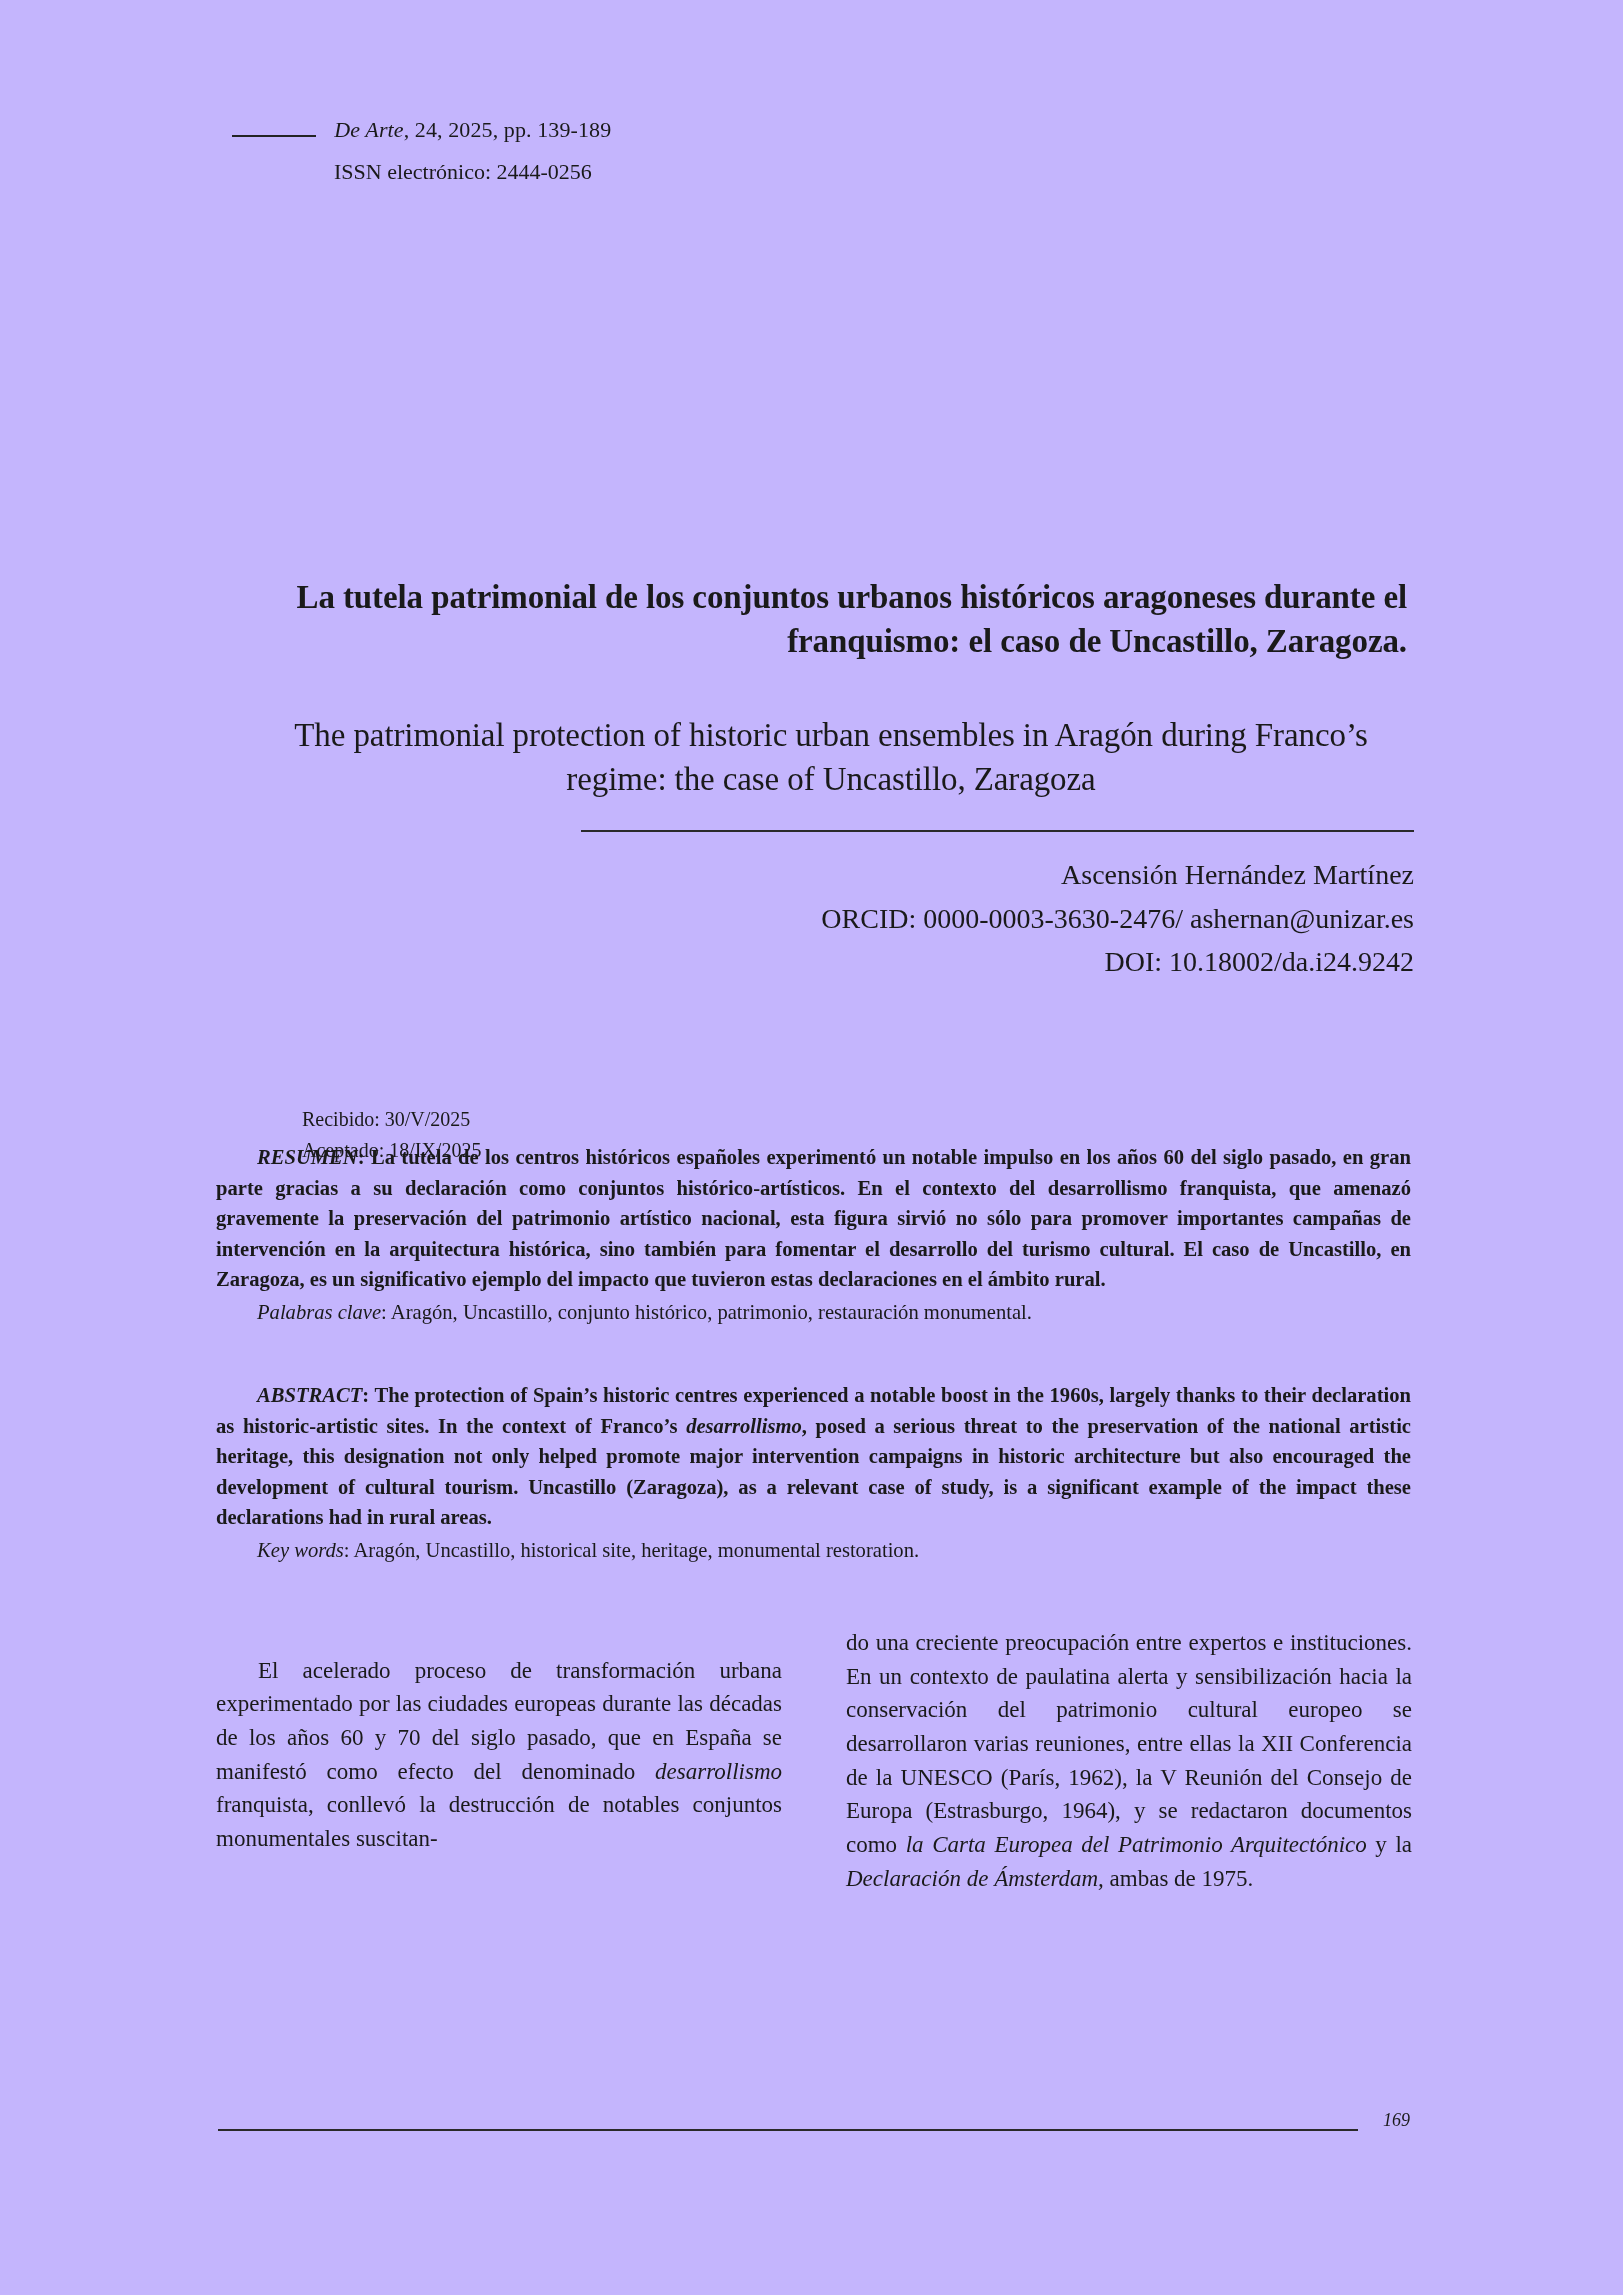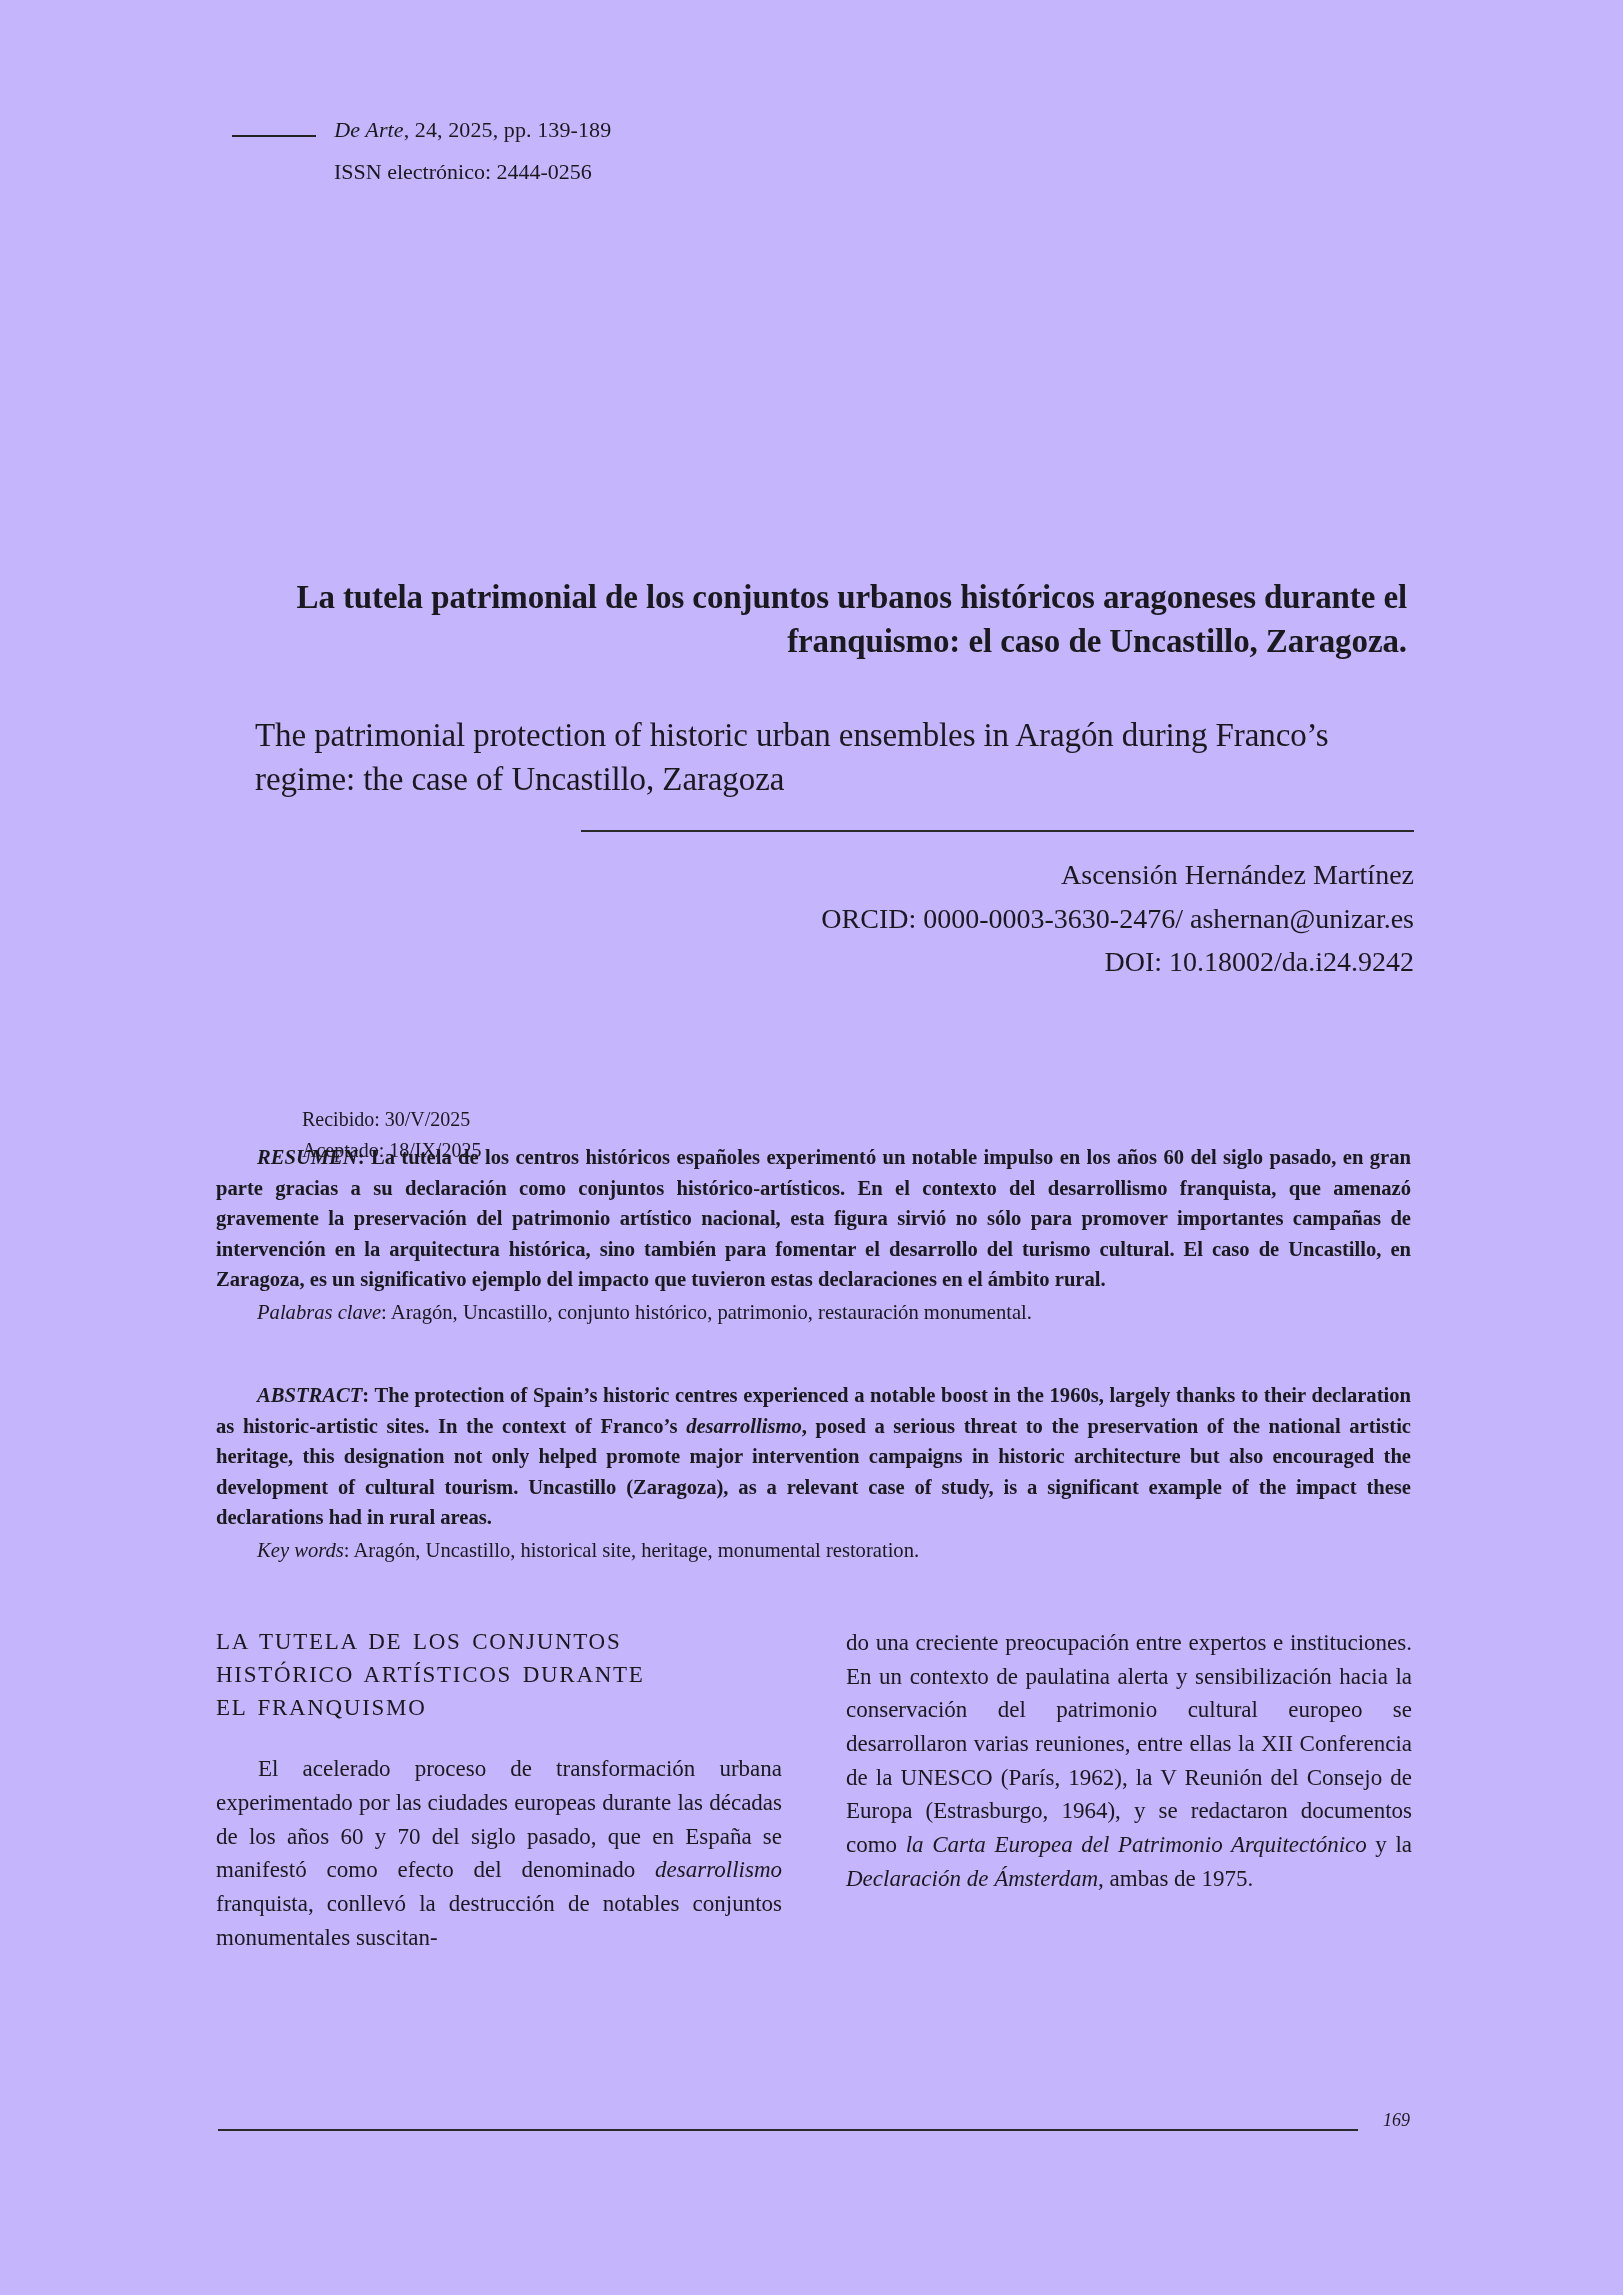--- a/index.html
+++ b/index.html
@@ -65,21 +65,21 @@
     font-weight: bold;
     line-height: 1.33;
     text-align: right;
     letter-spacing: -0.1px;
   }
   .title-en {
     margin-top: 50px;
     font-size: 33px;
     font-weight: normal;
     line-height: 1.33;
-    text-align: left;
+    text-align: center;
     letter-spacing: -0.1px;
   }
 
   .sep-rule {
     position: absolute;
     left: 581px;
     top: 830px;
     width: 833px;
     height: 2px;
     background: #2a2a2a;
@@ -231,25 +231,20 @@
     <p class="kw"><span class="lbl">Palabras clave</span><span>: Aragón, Uncastillo, conjunto histórico, patrimonio, restauración monumental.</span></p>
   </div>
 
   <div class="abs" id="abstract-block">
     <p class="body"><span class="lbl">ABSTRACT</span><span>: The protection of Spain’s historic centres experienced a notable boost in the 1960s, largely thanks to their declaration as historic-artistic sites. In the context of Franco’s </span><span class="ital">desarrollismo</span><span>, posed a serious threat to the preservation of the national artistic heritage, this designation not only helped promote major intervention campaigns in historic architecture but also encouraged the development of cultural tourism. Uncastillo (Zaragoza), as a relevant case of study, is a significant example of the impact these declarations had in rural areas.</span></p>
     <p class="kw"><span class="lbl">Key words</span><span>: Aragón, Uncastillo, historical site, heritage, monumental restoration.</span></p>
   </div>
 
   <div class="cols">
     <div class="col">
-      <div class="sec-head">
-        <span>LA TUTELA DE LOS CONJUNTOS</span>
-        <span>HISTÓRICO ARTÍSTICOS DURANTE</span>
-        <span>EL FRANQUISMO</span>
-      </div>
       <p class="para"><span>El acelerado proceso de transformación urbana experimentado por las ciudades europeas durante las décadas de los años 60 y 70 del siglo pasado, que en España se manifestó como efecto del denominado </span><span class="ital">desarrollismo</span><span> franquista, conllevó la destrucción de notables conjuntos monumentales suscitan-</span></p>
     </div>
     <div class="col">
       <p class="para cont"><span>do una creciente preocupación entre expertos e instituciones. En un contexto de paulatina alerta y sensibilización hacia la conservación del patrimonio cultural europeo se desarrollaron varias reuniones, entre ellas la XII Conferencia de la UNESCO (París, 1962), la V Reunión del Consejo de Europa (Estrasburgo, 1964), y se redactaron documentos como </span><span class="ital">la Carta Europea del Patrimonio Arquitectónico</span><span> y la </span><span class="ital">Declaración de Ámsterdam,</span><span> ambas de 1975.</span></p>
     </div>
   </div>
 
   <div class="foot-rule"></div>
   <div class="folio">169</div>
 

